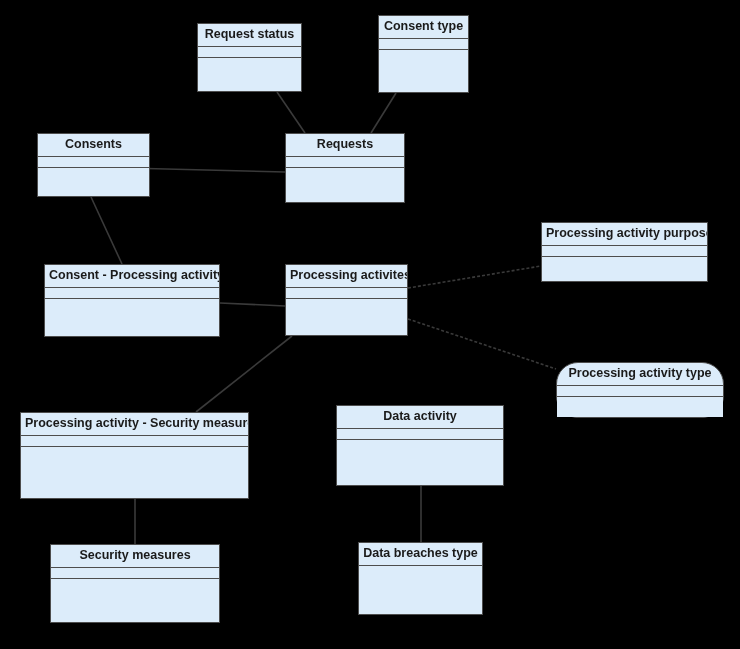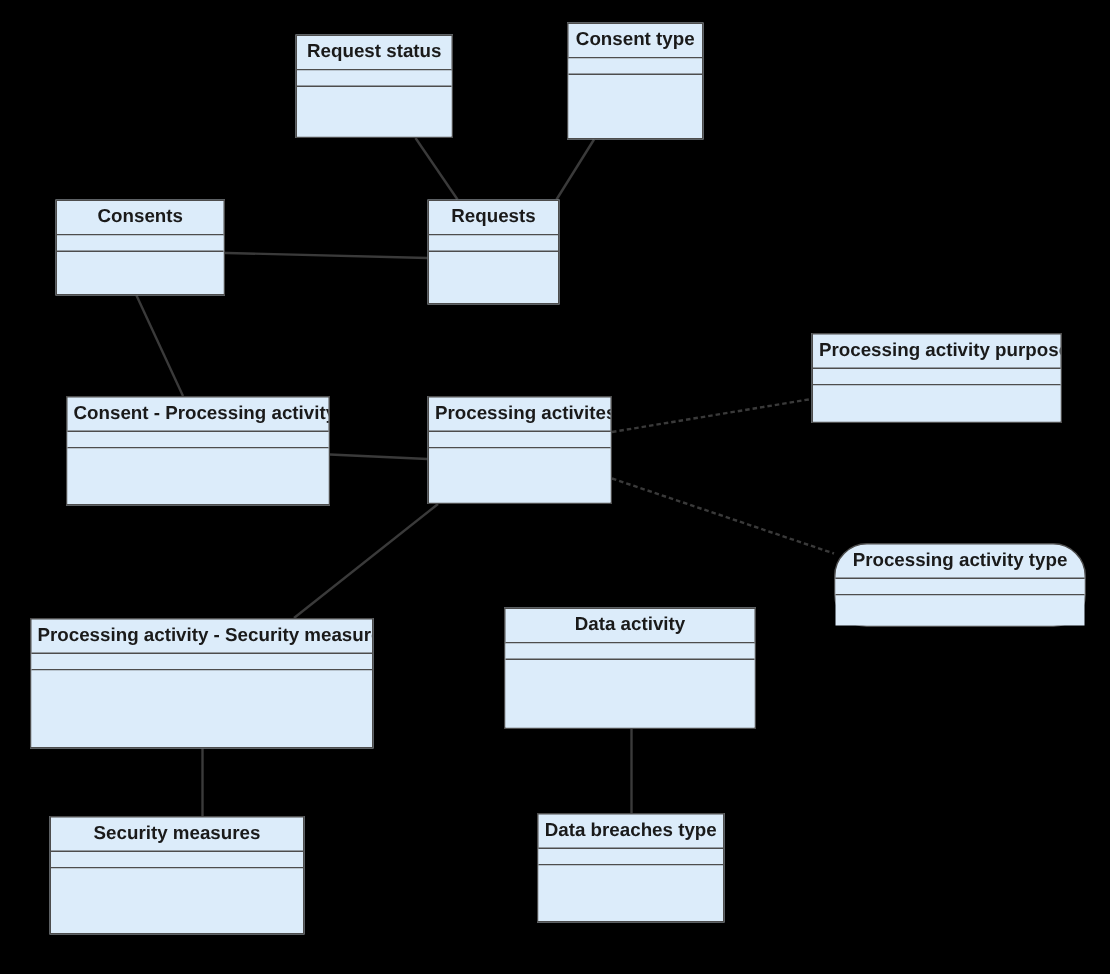--- a/index.html
+++ b/index.html
@@ -80,21 +80,21 @@
       <div class="entity" style="left: 378px; top: 15px; width: 91px; height: 78px;">
         <div class="entity-title">Consent type</div>
         <div class="entity-sep"></div>
         <div class="entity-body"></div>
       </div>
       <div class="entity" style="left: 37px; top: 133px; width: 113px; height: 64px;">
         <div class="entity-title">Consents</div>
         <div class="entity-sep"></div>
         <div class="entity-body"></div>
       </div>
-      <div class="entity" style="left: 285px; top: 133px; width: 88px; height: 70px;">
+      <div class="entity" style="left: 285px; top: 133px; width: 120px; height: 70px;">
         <div class="entity-title">Requests</div>
         <div class="entity-sep"></div>
         <div class="entity-body"></div>
       </div>
       <div class="entity" style="left: 541px; top: 222px; width: 167px; height: 60px;">
         <div class="entity-title">Processing activity purpose</div>
         <div class="entity-sep"></div>
         <div class="entity-body"></div>
       </div>
       <div class="entity" style="left: 44px; top: 264px; width: 176px; height: 73px;">
@@ -115,24 +115,24 @@
       <div class="entity" style="left: 20px; top: 412px; width: 229px; height: 87px;">
         <div class="entity-title">Processing activity - Security measure</div>
         <div class="entity-sep"></div>
         <div class="entity-body"></div>
       </div>
       <div class="entity" style="left: 336px; top: 405px; width: 168px; height: 81px;">
         <div class="entity-title">Data activity</div>
         <div class="entity-sep"></div>
         <div class="entity-body"></div>
       </div>
-      <div class="entity" style="left: 33px; top: 544px; width: 170px; height: 79px;">
+      <div class="entity" style="left: 50px; top: 544px; width: 170px; height: 79px;">
         <div class="entity-title">Security measures</div>
         <div class="entity-sep"></div>
         <div class="entity-body"></div>
       </div>
-      <div class="entity" style="left: 358px; top: 542px; width: 125px; height: 73px;">
+      <div class="entity" style="left: 358px; top: 542px; width: 125px; height: 73px; align-items: center;">
         <div class="entity-title">Data breaches type</div>
         <div class="entity-sep"></div>
         <div class="entity-body"></div>
       </div>
     </div>
 </div>
 
 </body></html>

